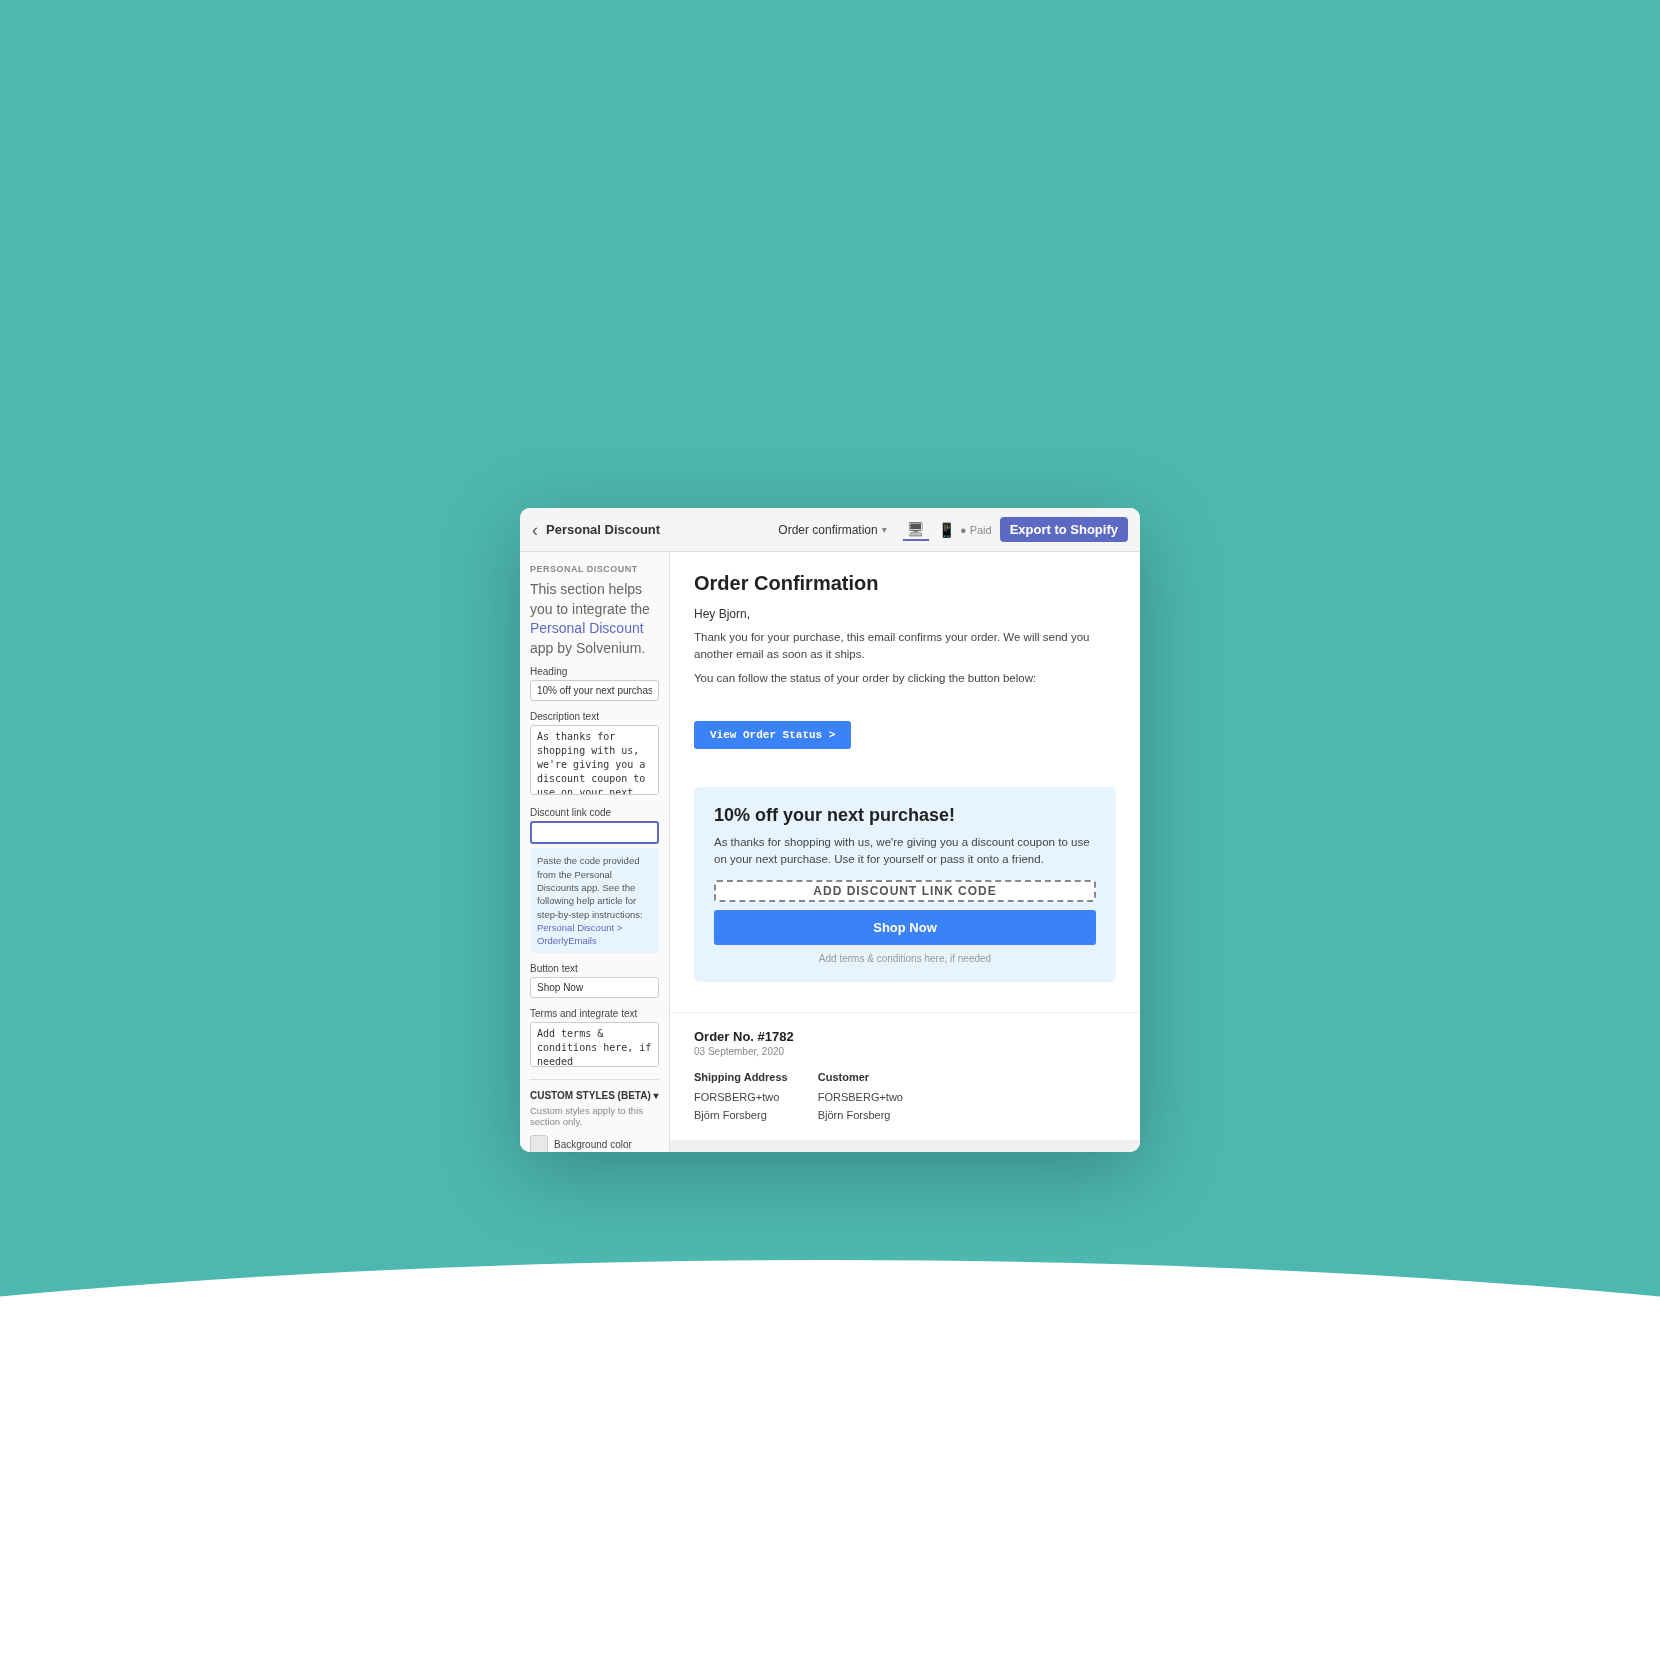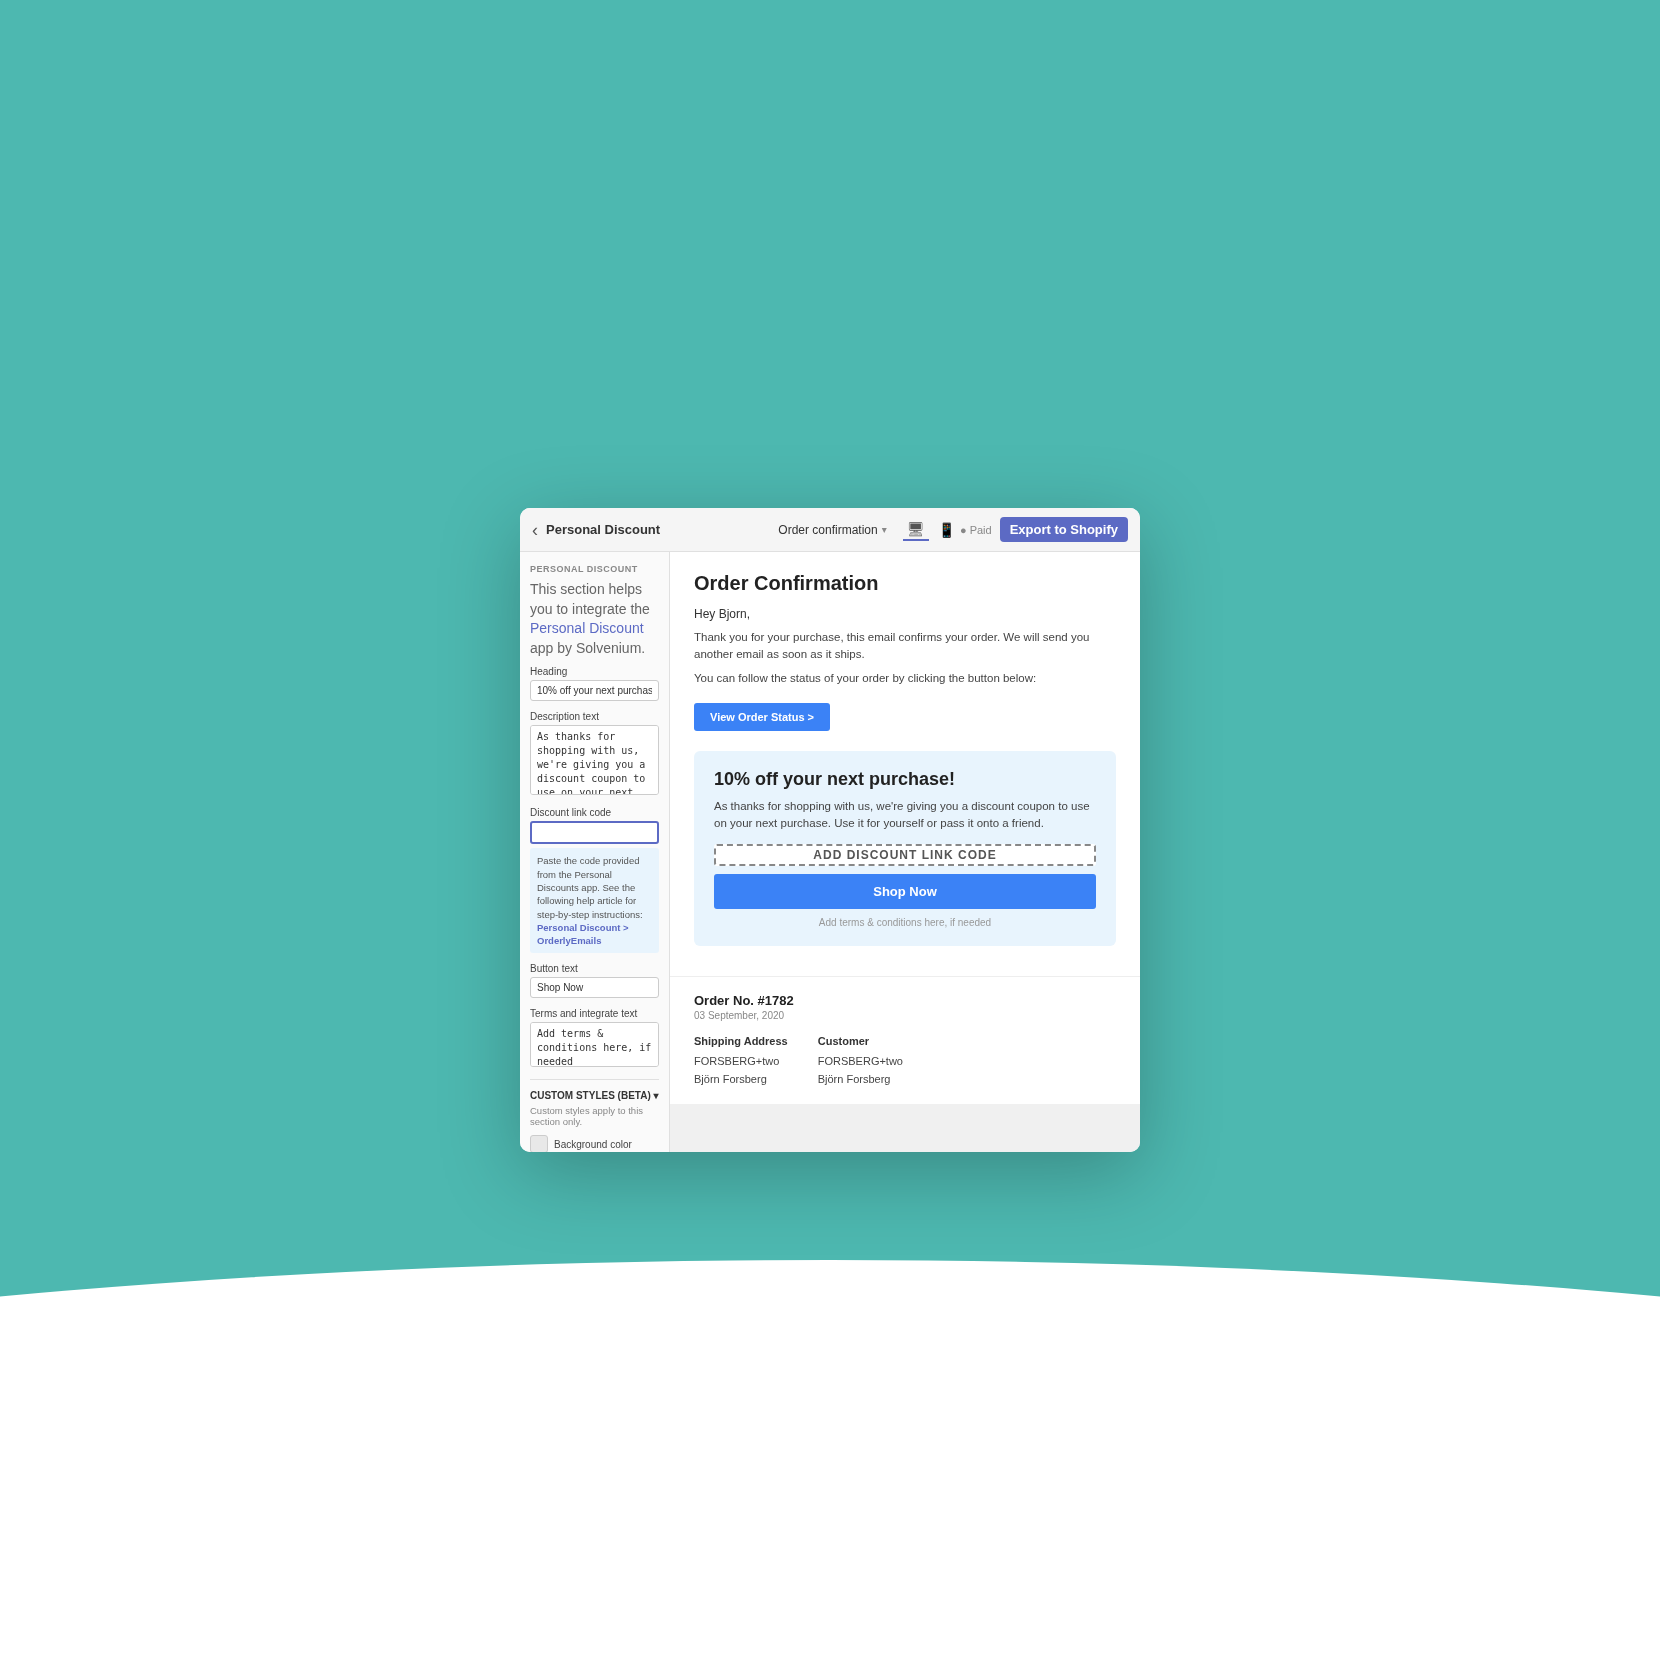--- a/index.html
+++ b/index.html
@@ -187,21 +187,20 @@
       border-radius: 3px;
       padding: 6px 7px;
       font-size: 9.5px;
       color: #555;
       line-height: 1.4;
       margin-top: 4px;
     }
     .hint-box a {
       color: #5c6ac4;
       text-decoration: none;
-      font-weight: bold;
     }
     .custom-styles-header {
       display: flex;
       align-items: center;
       gap: 4px;
       font-size: 10px;
       font-weight: 600;
       color: #333;
       margin-bottom: 4px;
       cursor: pointer;
@@ -289,22 +288,23 @@
       margin-bottom: 6px;
     }
     .view-order-btn {
       display: inline-block;
       background: #3b82f6;
       color: white;
       font-size: 11px;
       font-weight: 600;
       padding: 8px 16px;
       border-radius: 3px;
-      margin: 10px 0;
-      cursor: pointer;
+      margin: 28px 0;
+      cursor: pointer;
+      font-family: Liberation Mono, monospace;
     }
     
     .discount-section-box {
       background: #e8f4fd;
       border-radius: 6px;
       padding: 18px 20px;
       margin: 10px 0;
     }
     .discount-heading {
       font-size: 18px;

